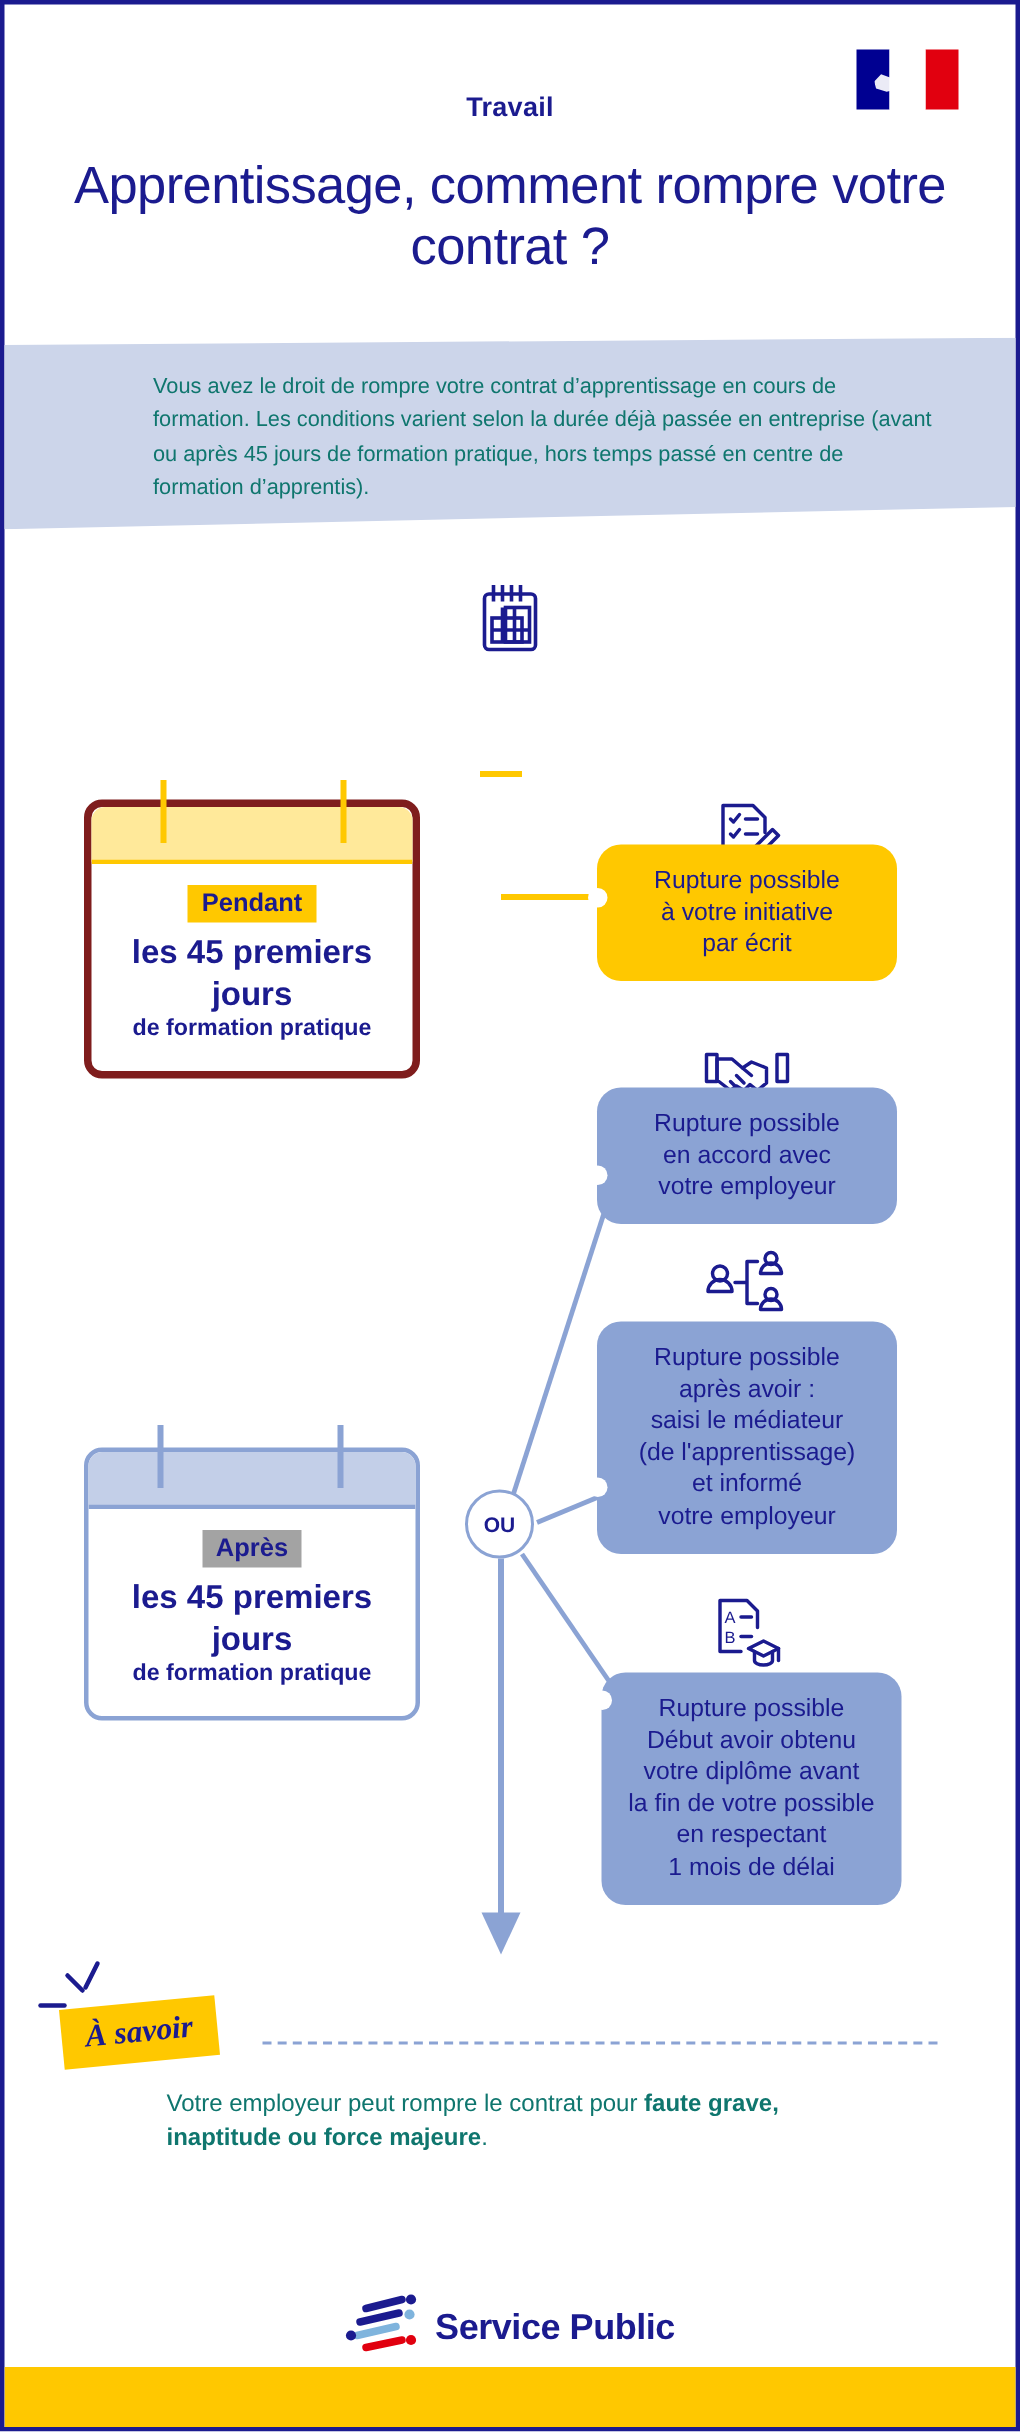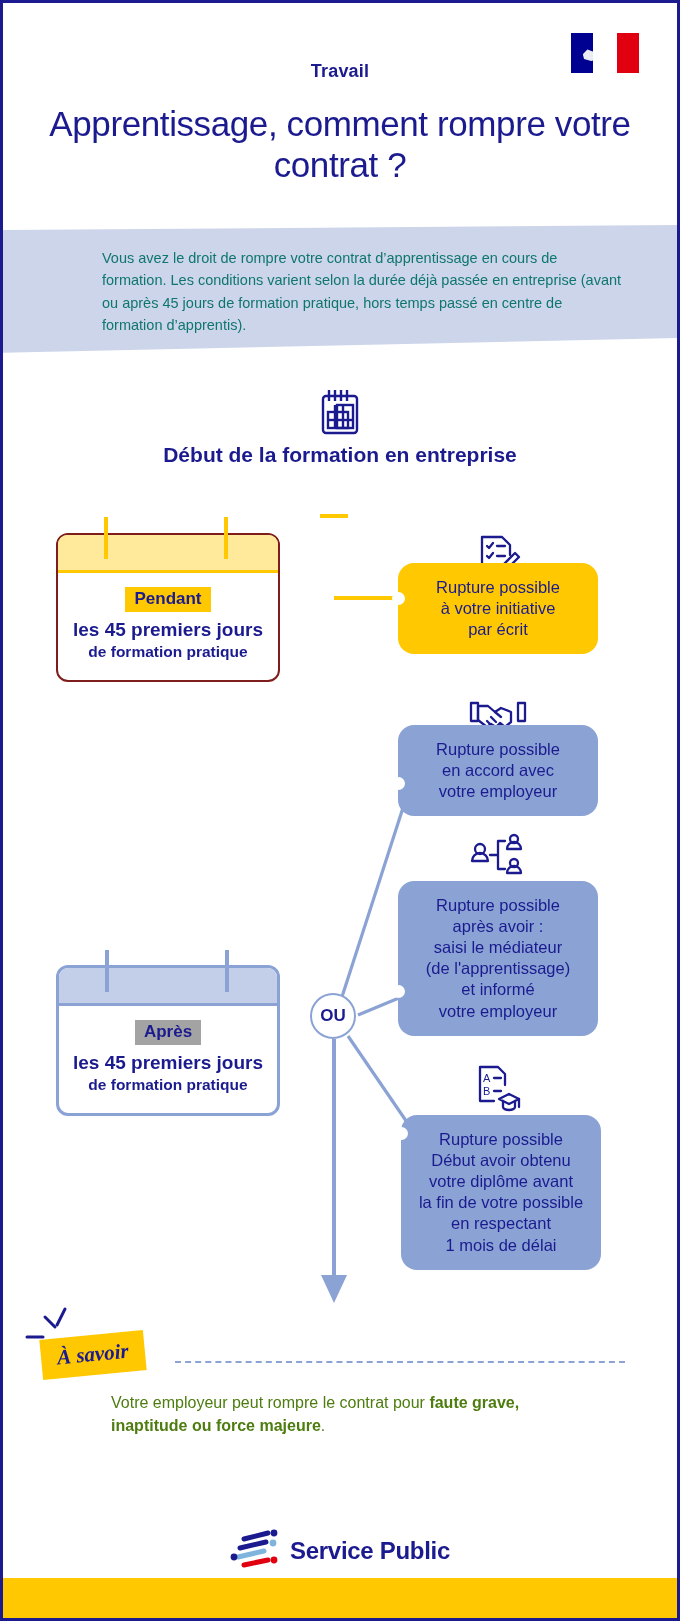--- a/index.html
+++ b/index.html
@@ -110,41 +110,41 @@
     text-align: center;
   }
   .cal-card .ring {
     position: absolute;
     top: -18px;
     width: 4px; height: 42px;
   }
   .cal-card .ring.r1 { left: 46px; }
   .cal-card .ring.r2 { left: 166px; }
 
-  .cal-pendant { top: 530px; left: 53px; border: 2px solid #7f1d1d; }
+  .cal-pendant { top: 530px; left: 53px; border: 5px solid #7f1d1d; }
   .cal-pendant .band { background: #ffe99a; border-bottom: 3px solid #ffc800; }
   .cal-pendant .ring { background: #ffc800; }
 
   .cal-apres { top: 962px; left: 53px; border: 3px solid #8ba3d4; }
   .cal-apres .band { background: #c3cfe8; border-bottom: 3px solid #8ba3d4; }
   .cal-apres .ring { background: #8ba3d4; }
 
   .pill {
     display: inline-block;
     padding: 2px 9px 3px 9px;
     font-size: 17px;
     font-weight: bold;
     color: #1b1b8f;
   }
   .pill-yellow { background: #ffc800; }
   .pill-blue   { background: #a3a3a3; }
 
   .cal-line1 {
     margin-top: 6px;
-    font-size: 19px;
+    font-size: 22px;
     font-weight: bold;
     color: #1b1b8f;
     line-height: 1.25;
   }
   .cal-line2 {
     font-size: 15.5px;
     font-weight: bold;
     color: #1b1b8f;
     line-height: 1.3;
   }
@@ -159,21 +159,21 @@
 
   
   .ou-node {
     position: absolute;
     top: 990px; left: 307px;
     width: 46px; height: 46px;
     border: 2.5px solid #8ba3d4;
     border-radius: 50%;
     background: #ffffff;
     display: flex; align-items: center; justify-content: center;
-    font-size: 17px; font-weight: bold; color: #1b1b8f;
+    font-size: 14px; font-weight: bold; color: #1b1b8f;
   }
 
   
   .opt {
     position: absolute;
     width: 200px;
     border-radius: 16px;
     padding: 14px 12px;
     text-align: center;
     font-size: 16.5px;
@@ -213,21 +213,21 @@
   .savoir-dash {
     position: absolute;
     top: 1358px; left: 172px; right: 52px;
     border-top: 2px dashed #8ba3d4;
   }
   .savoir-text {
     position: absolute;
     top: 1388px; left: 108px; width: 470px;
     font-size: 16px;
     line-height: 1.45;
-    color: #4d7c0f;
+    color: #0f766e;
   }
   .savoir-text b { font-weight: bold; }
 
   
   .brand {
     position: absolute;
     top: 1524px; left: 0; right: 0;
     display: flex; align-items: center; justify-content: center;
     gap: 8px;
   }
@@ -273,21 +273,20 @@
         <line x1="29" y1="2" x2="29" y2="13"></line>
         <rect x="5" y="8" width="34" height="37" rx="3"></rect>
         <rect x="10" y="24" width="20" height="16"></rect>
         <rect x="19" y="17" width="16" height="23"></rect>
         <line x1="10" y1="32" x2="35" y2="32"></line>
         <line x1="17" y1="17" x2="17" y2="40"></line>
         <line x1="25" y1="17" x2="25" y2="40"></line>
       </g>
     </svg>
   </div>
-  <div class="section-heading">Début de la formation en entreprise</div>
 
   <svg class="connectors">
     <defs>
       <linearGradient id="yb" x1="0" y1="0" x2="0" y2="1">
         <stop offset="0%" stop-color="#ffc800"></stop>
         <stop offset="45%" stop-color="#d9c583"></stop>
         <stop offset="100%" stop-color="#9fb0cf"></stop>
       </linearGradient>
     </defs>
 

